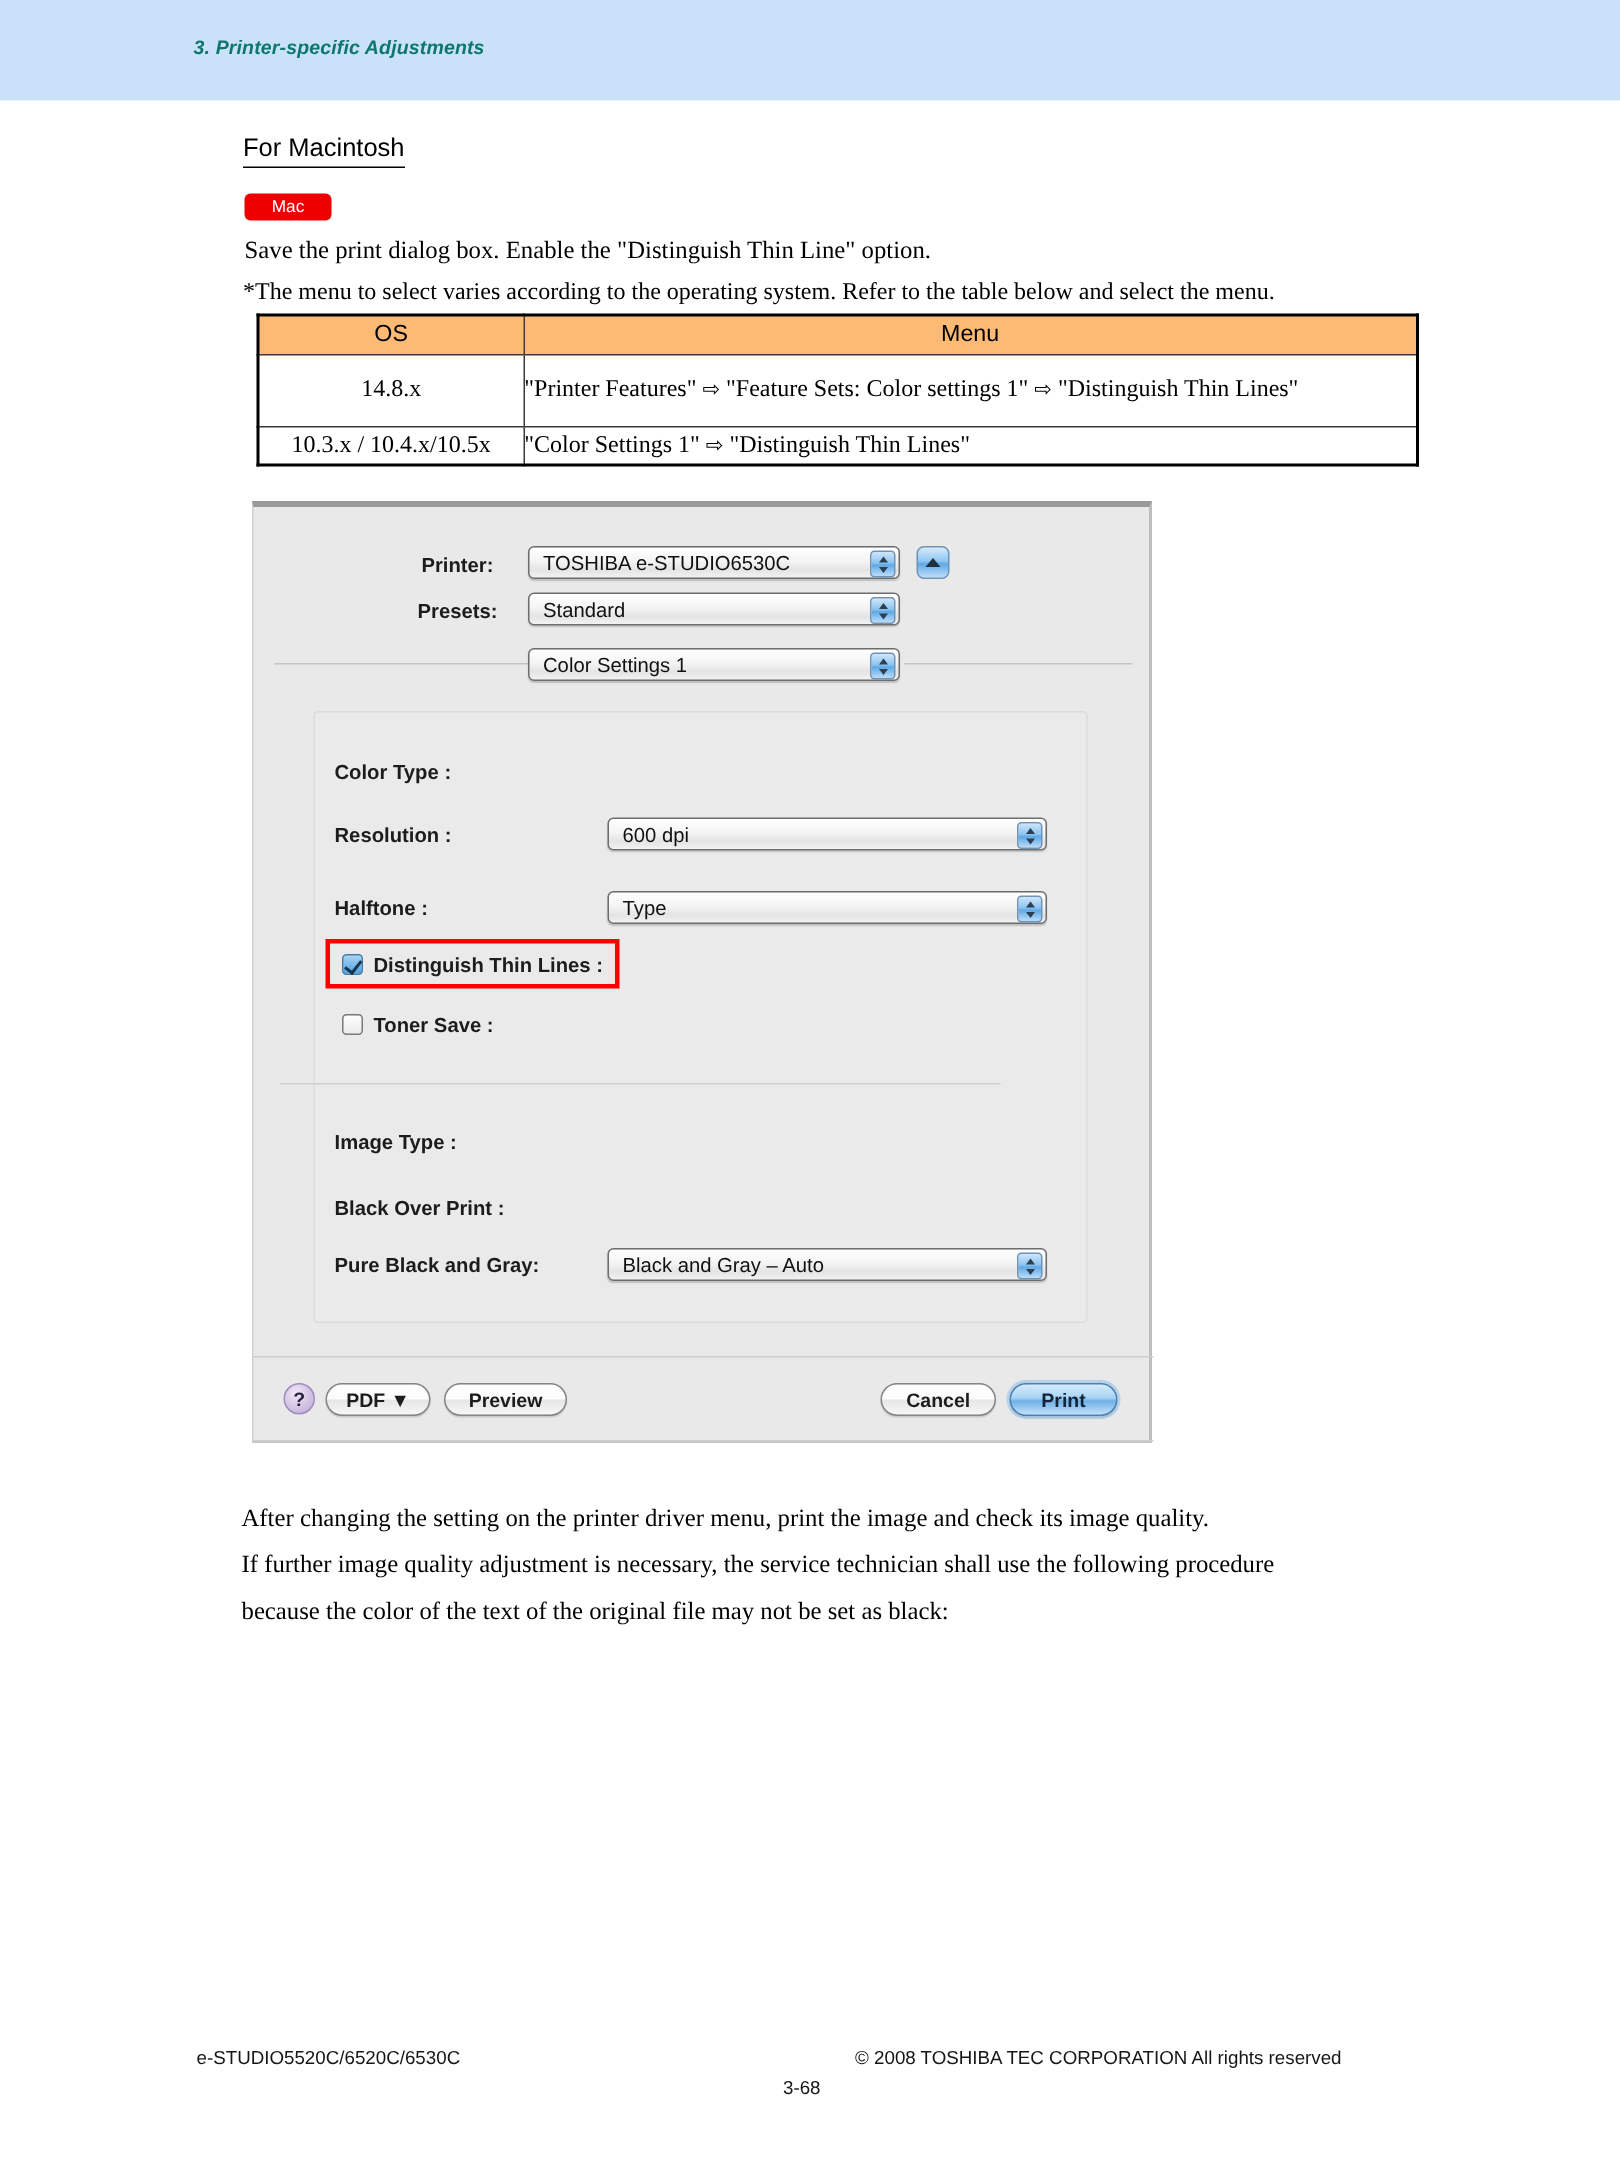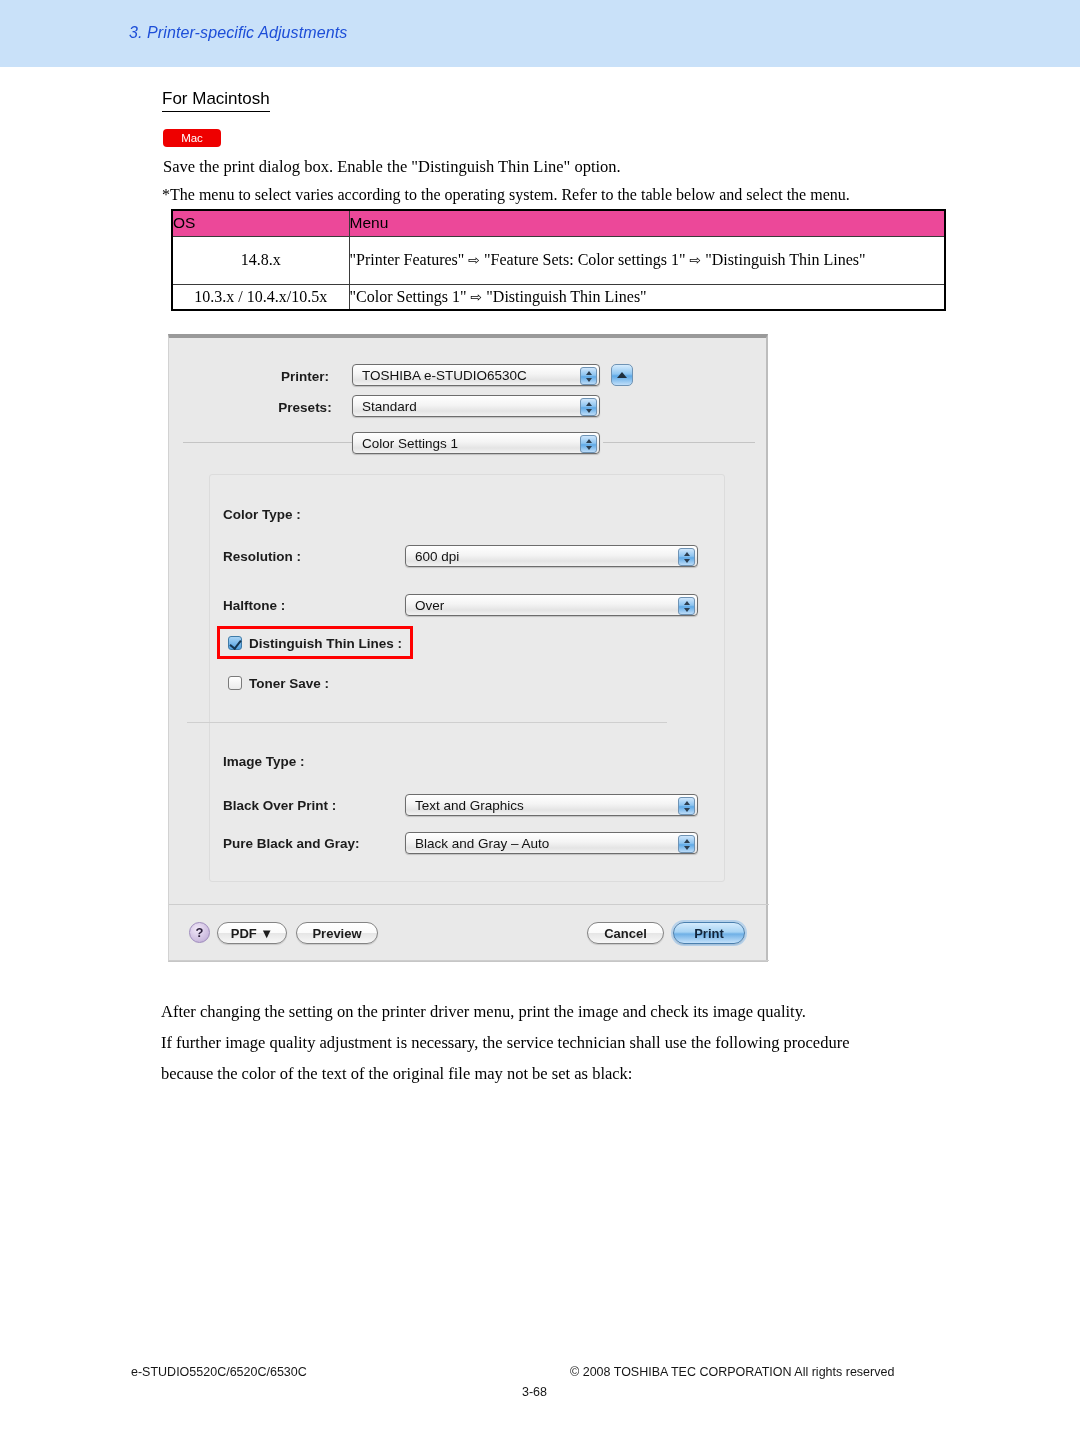--- a/index.html
+++ b/index.html
@@ -17,24 +17,24 @@
   .page-header {
     position: absolute;
     left: 0; top: 0;
     width: 1080px; height: 67px;
     background: #c9e1f9;
   }
   .page-header-title {
     position: absolute;
     left: 129px; top: 24px;
     font-family: "Liberation Sans", sans-serif;
-    font-weight: normal;
+    font-weight: bold;
     font-style: italic;
-    font-size: 16px;
-    color: #1d4ed8;
+    font-size: 13px;
+    color: #0f766e;
     letter-spacing: 0.1px;
   }
 
   
   .section-heading {
     position: absolute;
     left: 162px; top: 89px;
     font-family: "Liberation Sans", sans-serif;
     font-size: 17px;
     color: #000;
@@ -78,26 +78,26 @@
     border-collapse: collapse;
     border: 2.5px solid #000;
     background: #fff;
     font-family: "Liberation Serif", serif;
   }
   .os-table td, .os-table th {
     border: 1px solid #3a3a3a;
     padding: 0;
   }
   .os-table th {
-    background: #ec4899;
+    background: #fdba74;
     font-family: "Liberation Sans", sans-serif;
     font-weight: normal;
     font-size: 15.5px;
     height: 26px;
-    text-align: left;
+    text-align: center;
     color: #000;
   }
   .col-os  { width: 177px; }
   .cell-os {
     text-align: center;
     font-size: 16px;
     vertical-align: middle;
     color: #000;
   }
   .cell-menu {
@@ -392,46 +392,39 @@
   <div class="popup" style="left:236px; top:207px; width:293px;">
     <span class="popup-text">600 dpi</span>
     <span class="stepper">
       <i class="tri-up"></i>
         <i class="tri-dn"></i>
     </span>
   </div>
 
   <div class="dlg-label-plain" style="left:54px; top:260px;">Halftone :</div>
   <div class="popup" style="left:236px; top:256px; width:293px;">
-    <span class="popup-text">Over</span>
+    <span class="popup-text">Type</span>
     <span class="stepper">
       <i class="tri-up"></i>
         <i class="tri-dn"></i>
     </span>
   </div>
 
   <div class="red-highlight" style="left:48px; top:288px; width:196px; height:33px;"></div>
   <div class="checkbox checked" style="left:59px; top:298px;"></div>
   <div class="dlg-label-plain" style="left:80px; top:298px;">Distinguish Thin Lines :</div>
 
   <div class="checkbox" style="left:59px; top:338px;"></div>
   <div class="dlg-label-plain" style="left:80px; top:338px;">Toner Save :</div>
 
   <div class="group-divider" style="top:384px;"></div>
 
   <div class="dlg-label-plain" style="left:54px; top:416px;">Image Type :</div>
 
   <div class="dlg-label-plain" style="left:54px; top:460px;">Black Over Print :</div>
-  <div class="popup" style="left:236px; top:456px; width:293px;">
-    <span class="popup-text">Text and Graphics</span>
-    <span class="stepper">
-      <i class="tri-up"></i>
-        <i class="tri-dn"></i>
-    </span>
-  </div>
 
   <div class="dlg-label-plain" style="left:54px; top:498px;">Pure Black and Gray:</div>
   <div class="popup" style="left:236px; top:494px; width:293px;">
     <span class="popup-text">Black and Gray – Auto</span>
     <span class="stepper">
       <i class="tri-up"></i>
         <i class="tri-dn"></i>
     </span>
   </div>
 

